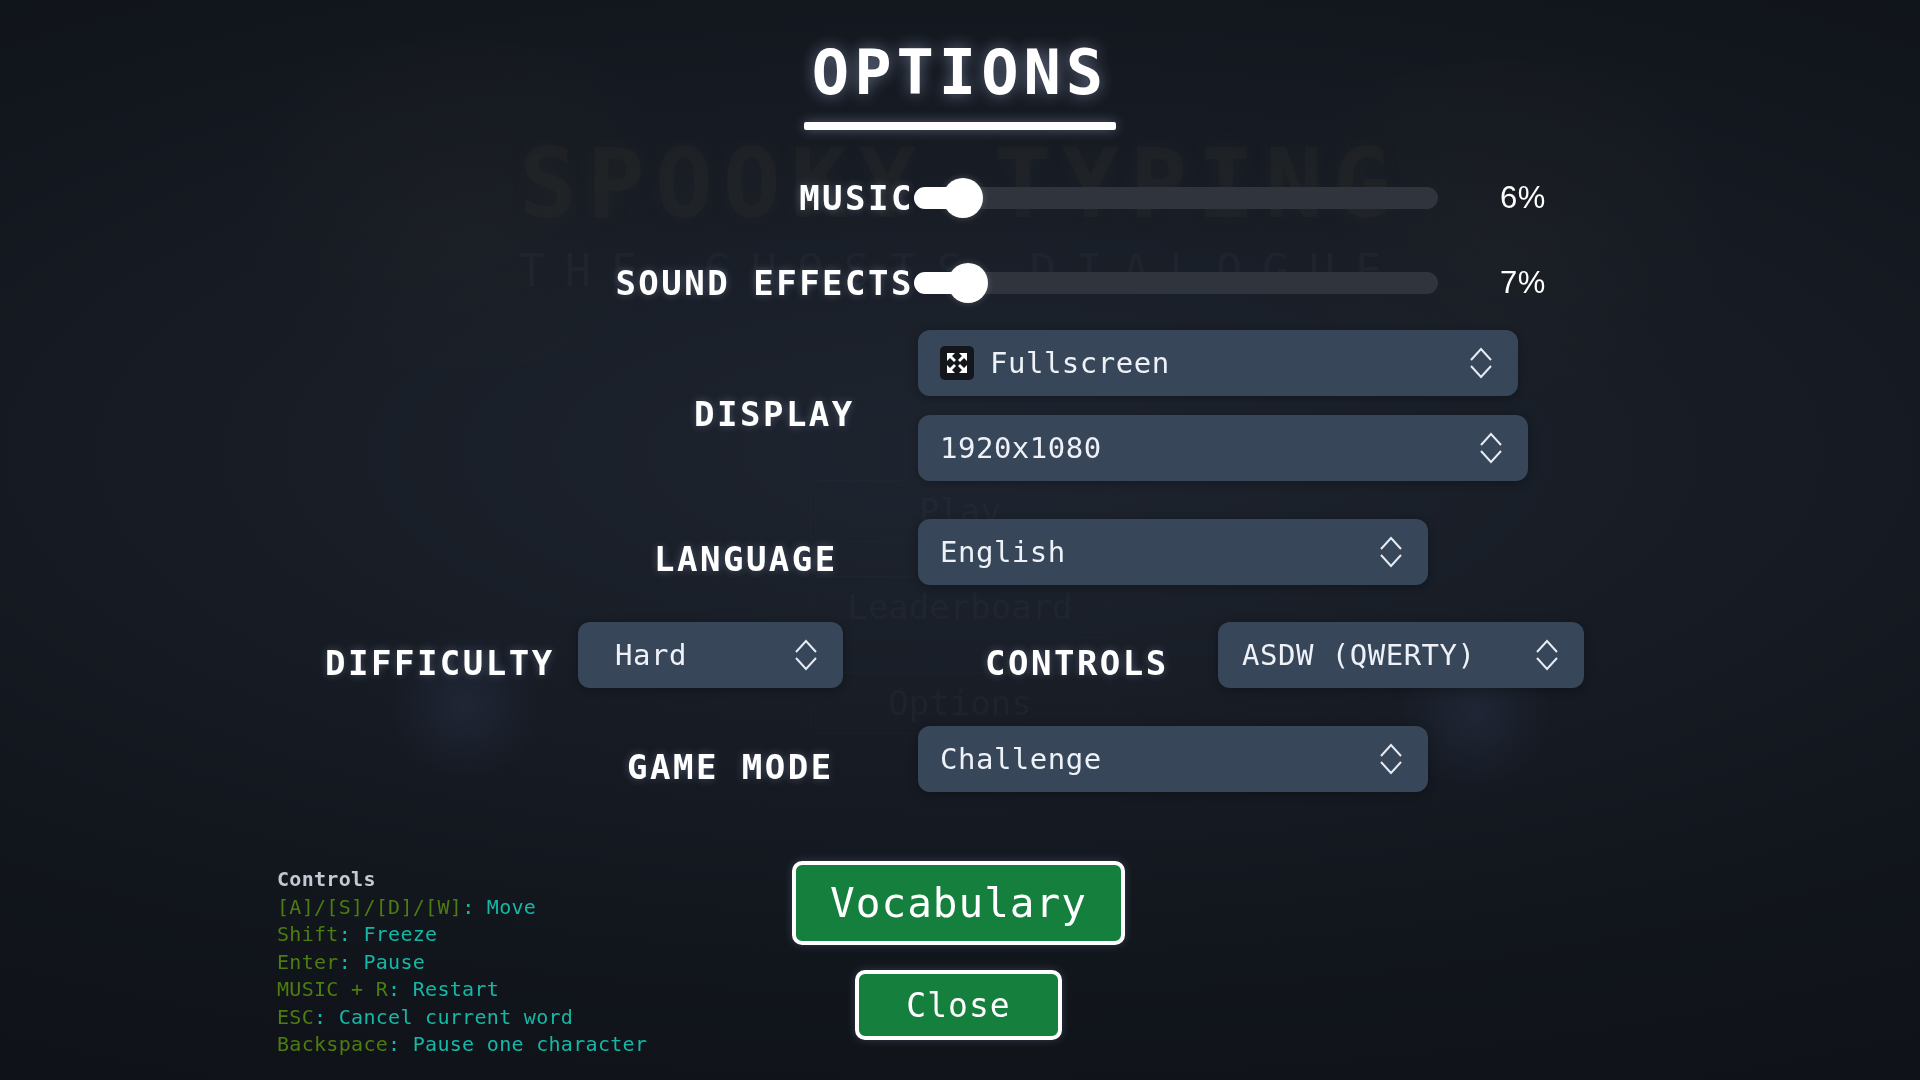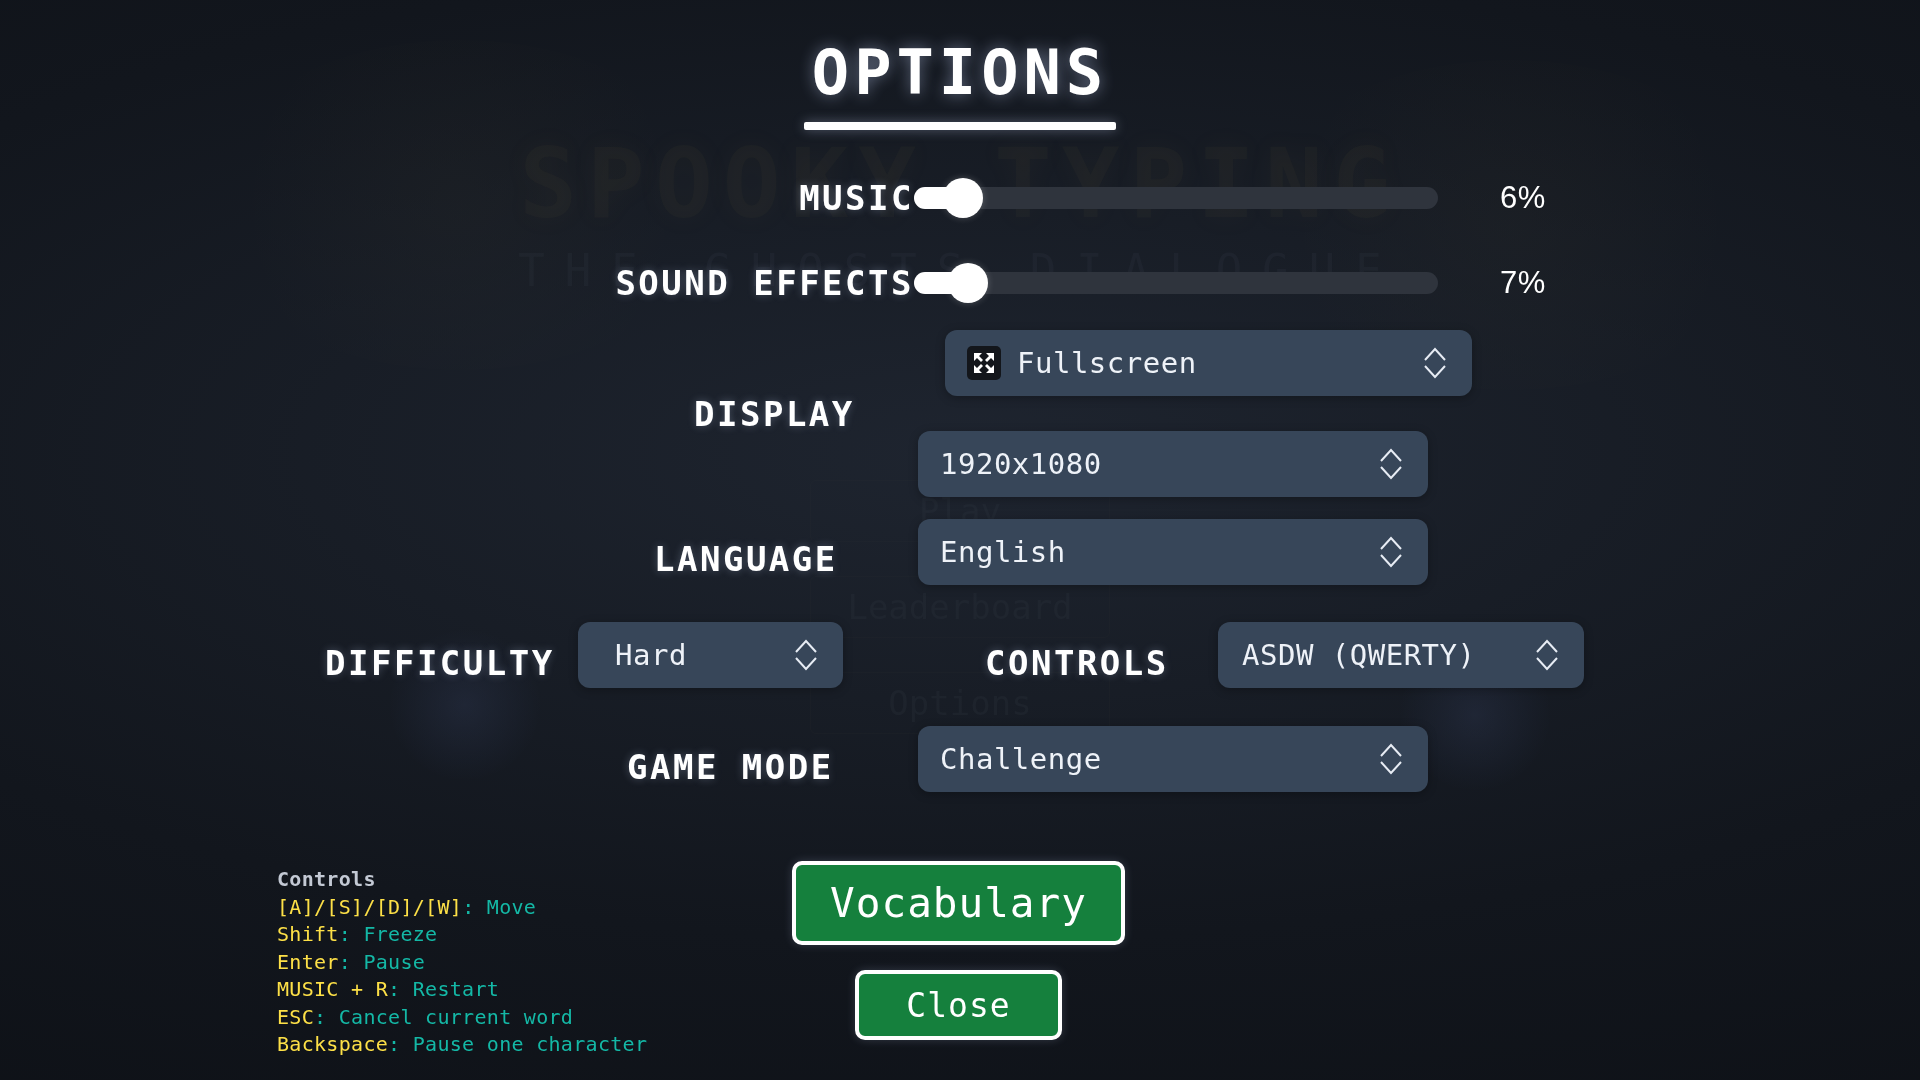--- a/index.html
+++ b/index.html
@@ -117,41 +117,41 @@
     width:34px; height:34px; margin-right:16px; flex:0 0 auto;
     background:#13161b; border-radius:5px;
     display:flex; align-items:center; justify-content:center;
   }
   .chev{
     position:absolute; right:24px; top:50%; transform:translateY(-50%);
     width:26px; height:40px;
   }
 
   
-  #selFullscreen { left:918px; top:330px; width:527px; height:66px;margin-left:27px; }
-  #selResolution { left:918px; top:415px; width:510px; height:66px;margin-top:16px; }
+  #selFullscreen { left:918px; top:330px; width:600px; height:66px; }
+  #selResolution { left:918px; top:415px; width:610px; height:66px; }
   #selLanguage   { left:918px; top:519px; width:510px; height:66px; }
   #selDifficulty { left:578px; top:622px; width:265px; height:66px;padding-left:37px; }
   #selControls   { left:1218px; top:622px; width:366px; height:66px;padding-left:24px; }
   #selGameMode   { left:918px; top:726px; width:510px; height:66px; }
 
   #lblDisplay  { position:absolute; top:394px; left:694px; }
   #lblLanguage { position:absolute; top:539px; left:654px; }
   #lblDiff     { position:absolute; top:643px; left:325px; }
   #lblControls { position:absolute; top:643px; left:985px; }
   #lblGameMode { position:absolute; top:747px; left:627px; }
 
   
   #help{
     position:absolute; left:277px; top:866px;
     font-family:"DejaVu Sans Mono", monospace;
     font-size:20px; line-height:27.5px; letter-spacing:.3px;
   }
   #help .h-title{ color:#c3c9d4; font-weight:bold; }
-  .h-key{ color:#fde047; }
+  .h-key{ color:#4d7c0f; }
   .h-desc{ color:#14b8a6; }
 
   
   .btn{
     position:absolute; background:#15803d;
     border:4px solid #ffffff; border-radius:10px;
     display:flex; align-items:center; justify-content:center;
     font-family:"DejaVu Sans Mono", monospace;
     color:#ffffff; letter-spacing:1px;
     box-shadow:0 0 10px rgba(190,205,240,.2);

